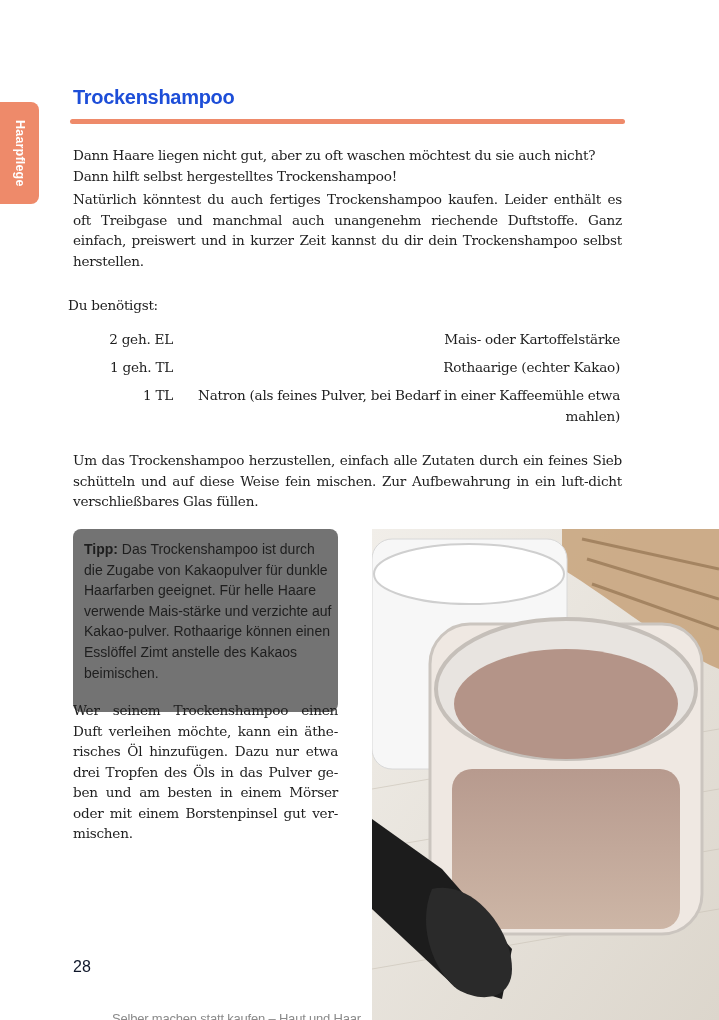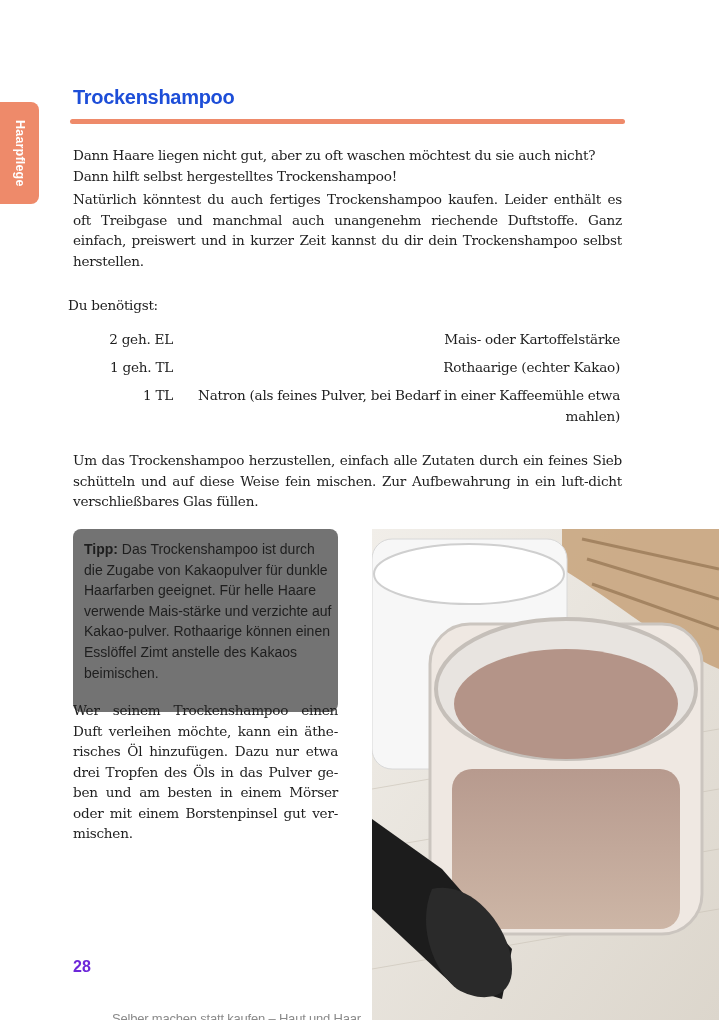--- a/index.html
+++ b/index.html
@@ -55,22 +55,22 @@
       line-height: 20.6px; color: #1e1e1e;
     }
     .tip b { font-weight: bold; }
     .p4 { top: 700px; width: 265px; }
     .photo {
       position: absolute; left: 372px; top: 529px; width: 347px; height: 491px;
       overflow: hidden; background: #e9e4dc;
     }
     .footer-num {
       position: absolute; left: 73px; top: 958px;
-      font-family: "Liberation Sans", sans-serif; font-weight: bold;
-      font-size: 16px; color: #6d28d9;
+      font-family: "Liberation Sans", sans-serif; font-weight: normal;
+      font-size: 16px; color: #0f172a;
     }
     .footer-txt {
       position: absolute; left: 112px; top: 1011px;
       font-family: "Liberation Sans", sans-serif; font-size: 13px; color: #8a8a8a;
       letter-spacing: -0.2px;
     }
   </style>
 </head>
 <body>
 

